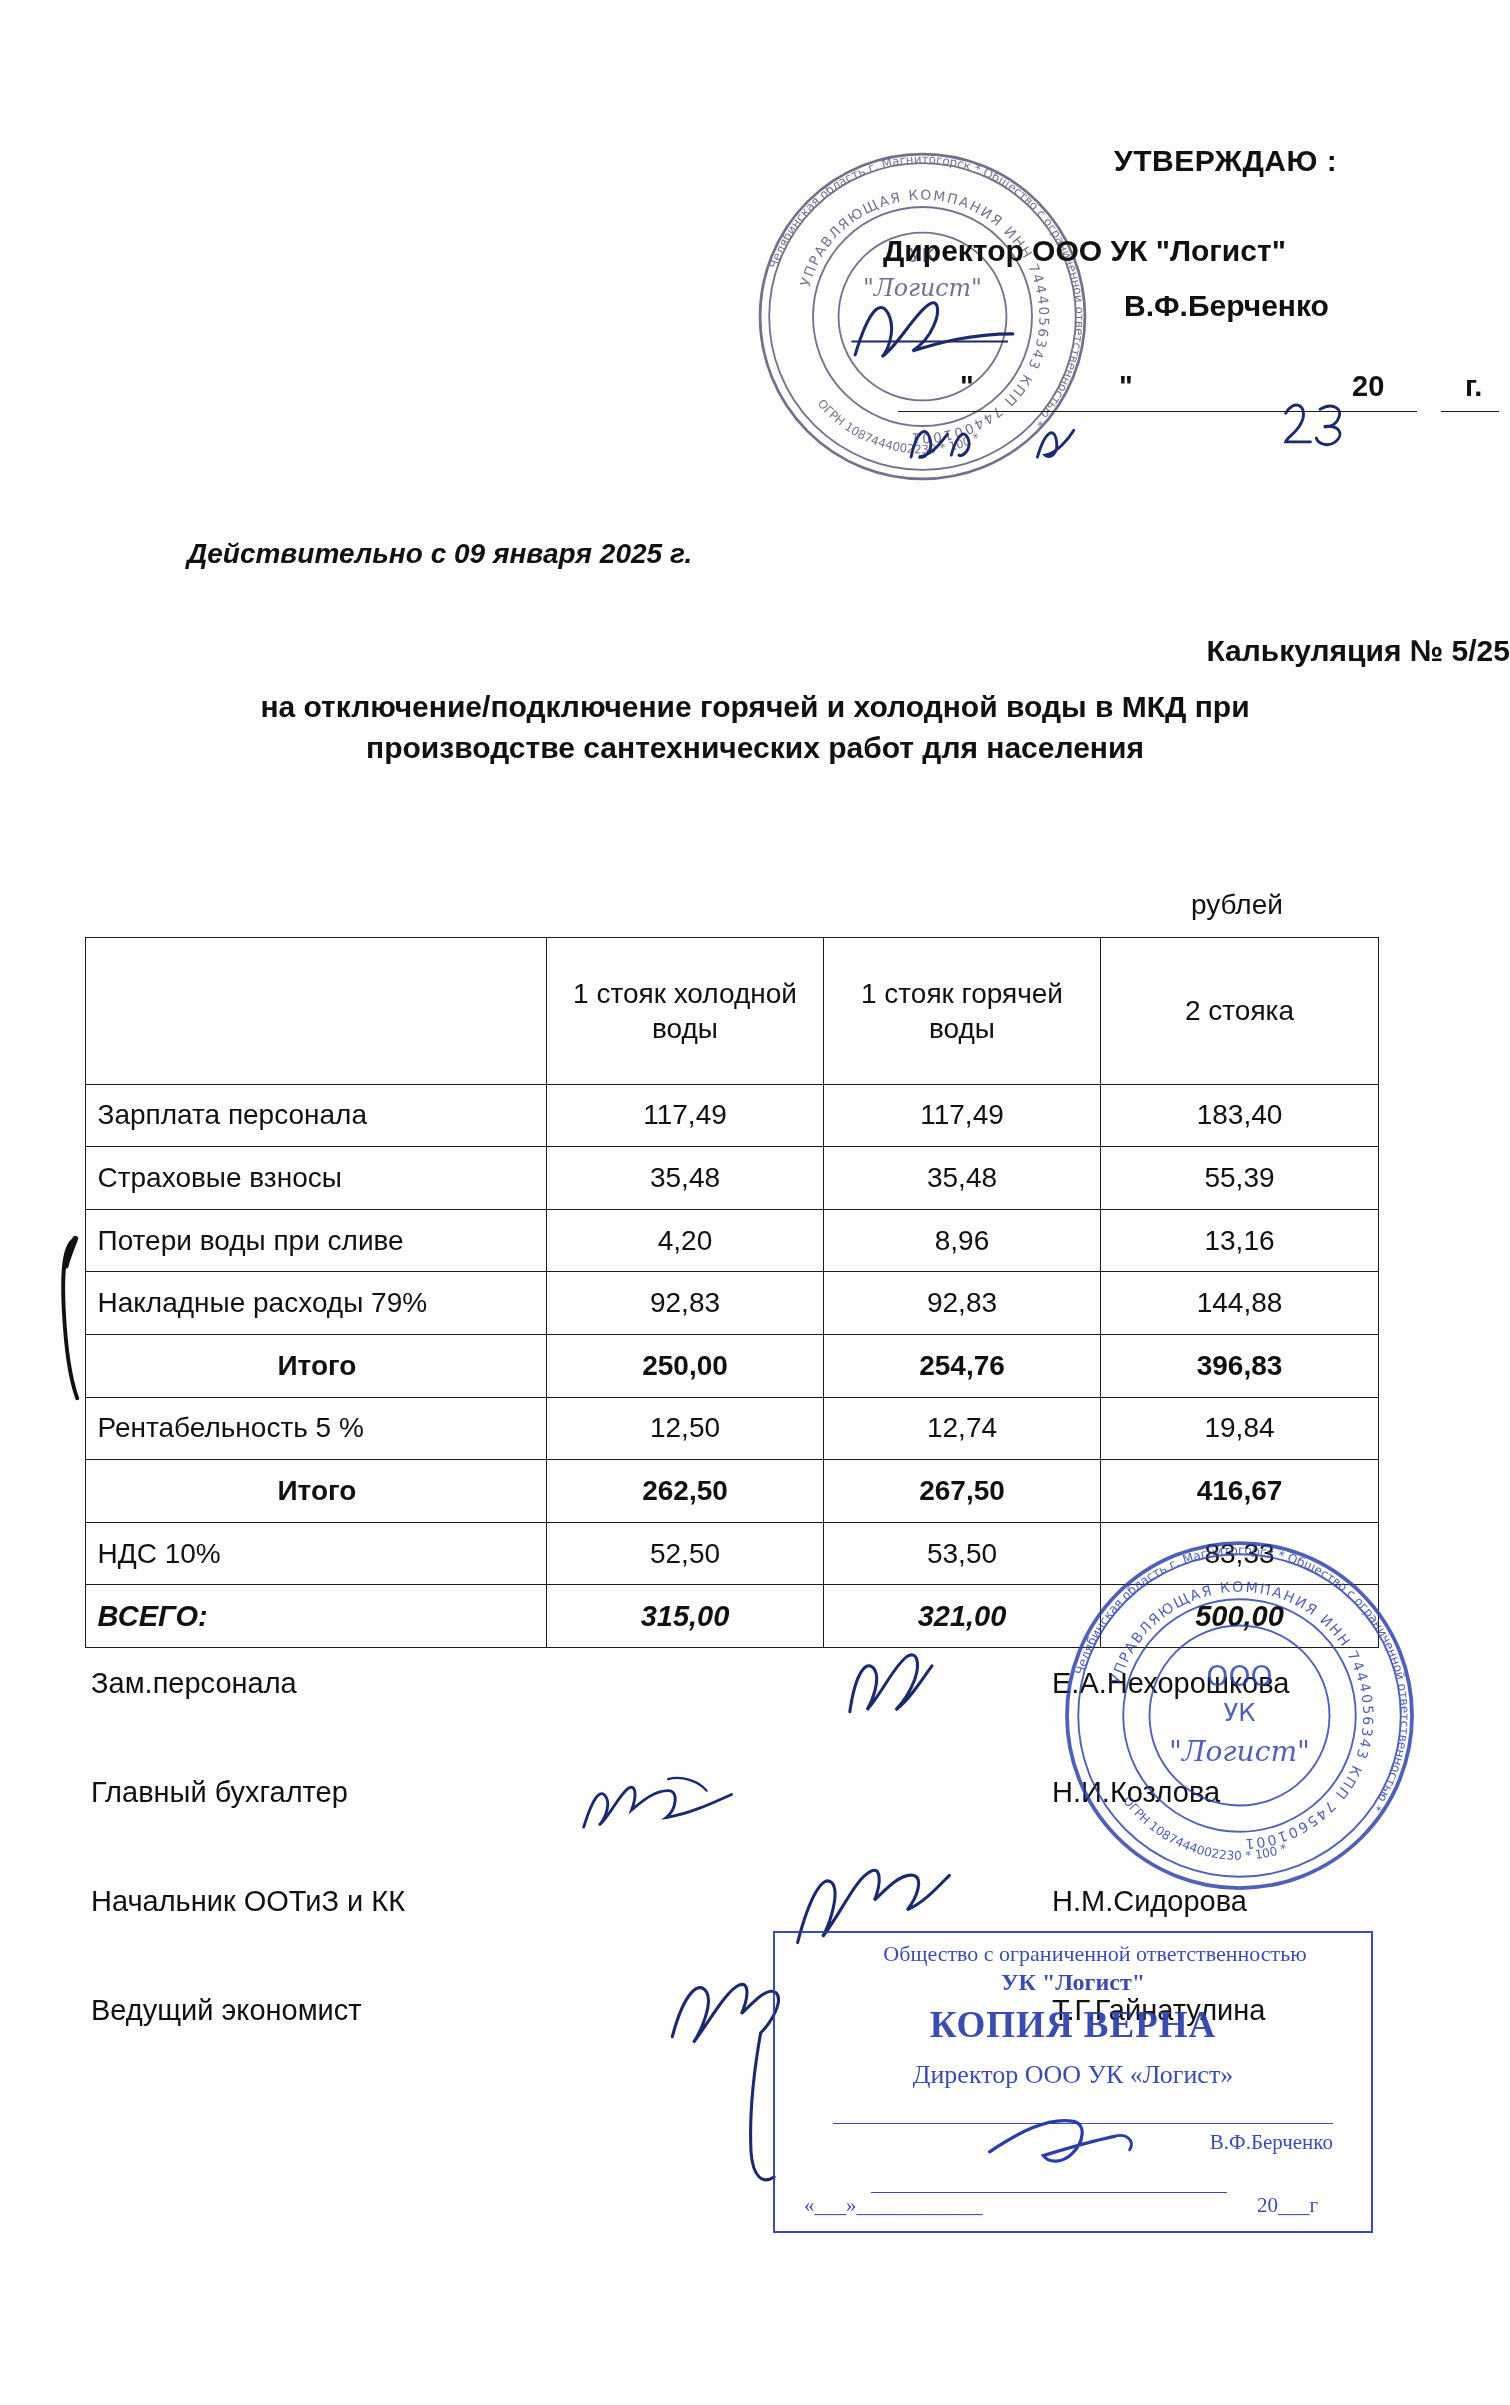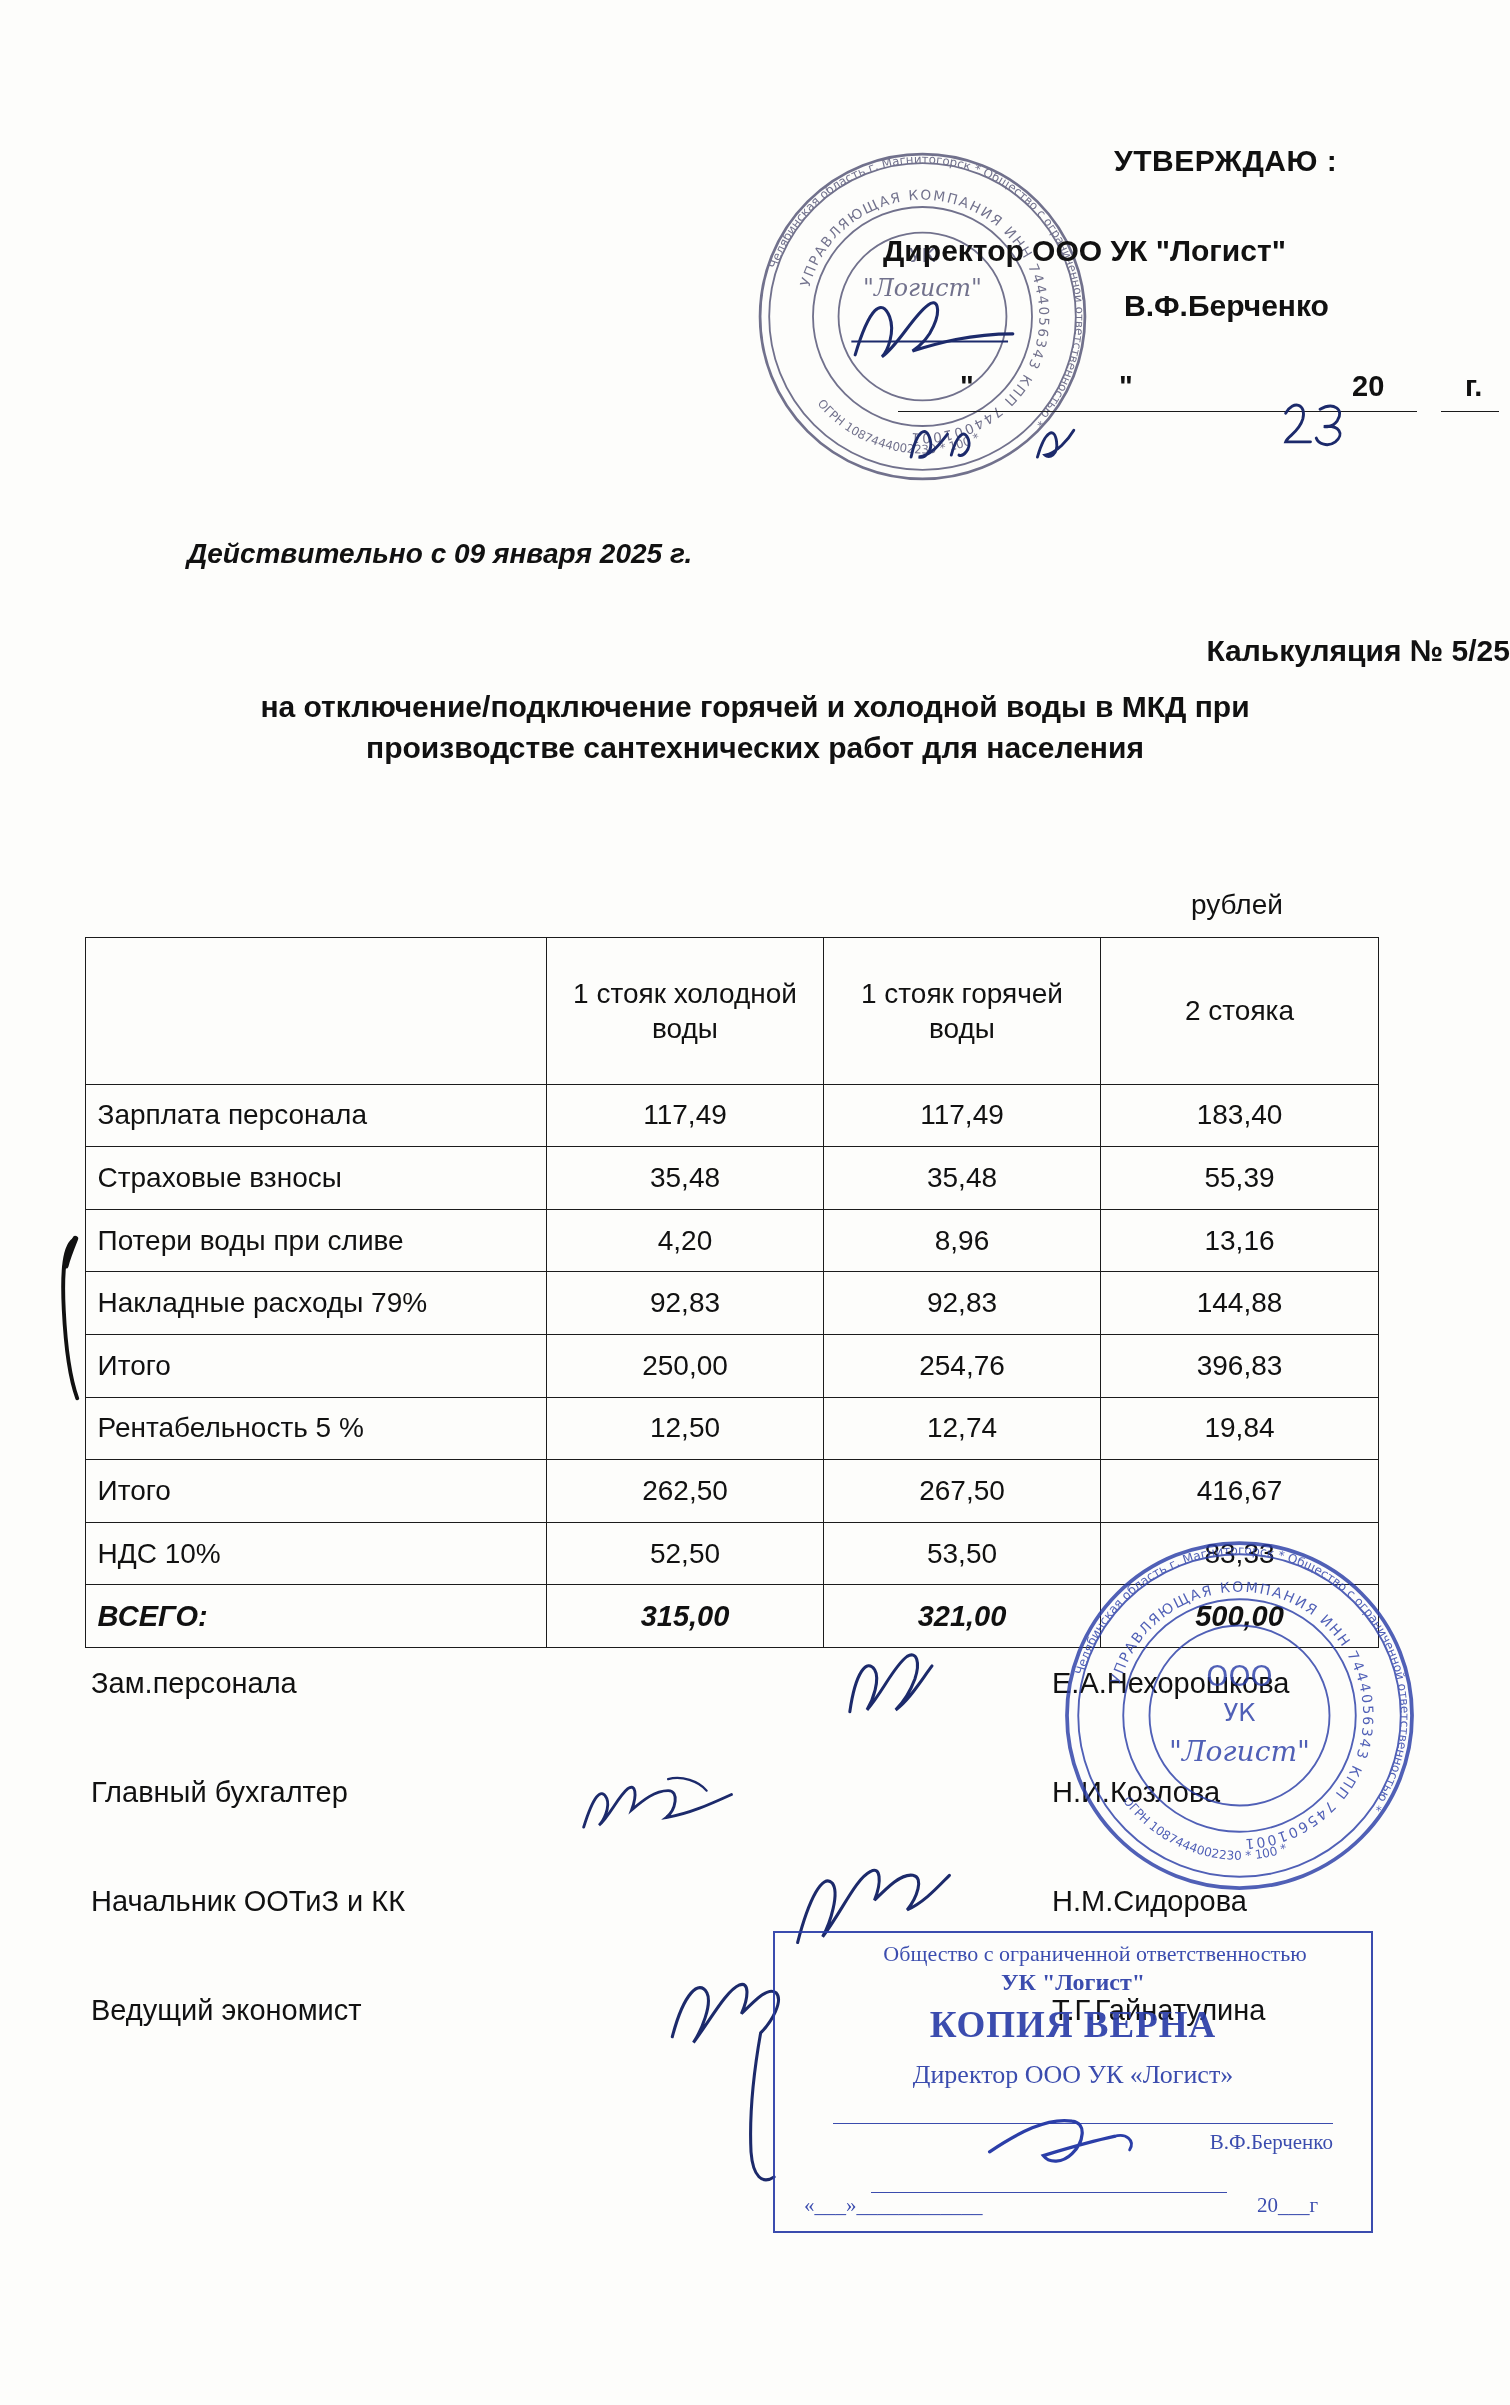--- a/index.html
+++ b/index.html
@@ -155,21 +155,22 @@
   }
   table.calc tbody td.label {
     text-align: left;
     padding-left: 11.5px;
     height: 50px;
   }
   table.calc tbody td.num {
     text-align: center;
   }
   table.calc tr.bold td {
-    font-weight: normal;
+    font-weight: bold;
+    text-align: center;
   }
   table.calc tr.total td {
     font-weight: bold;
     font-style: italic;
     font-size: 29px;
   }
   .col-label { width: 461px; }
   .col-a { width: 277px; }
   .col-b { width: 277px; }
   .col-c { width: 278px; }

